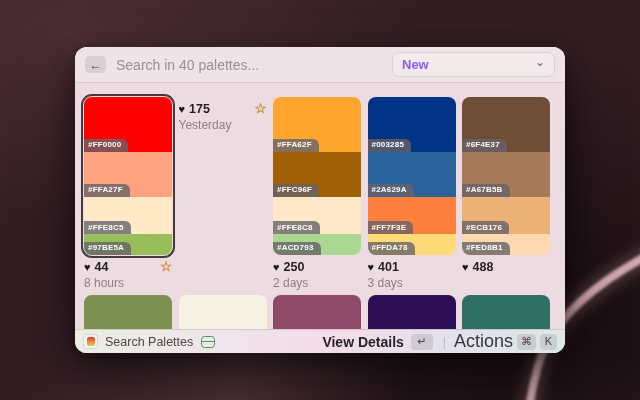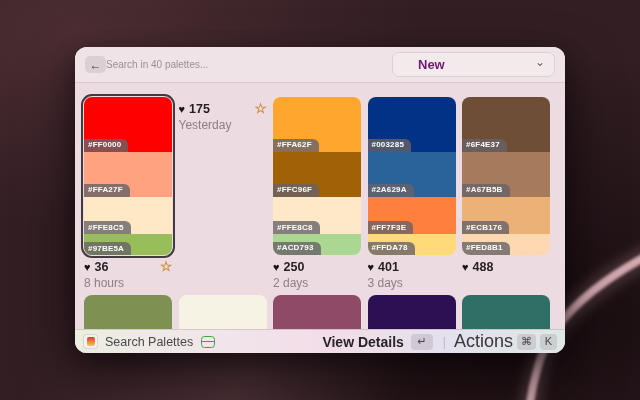--- a/index.html
+++ b/index.html
@@ -26,33 +26,33 @@
   .window { position:absolute; left:75px; top:47px; width:490px; height:306px;
     border-radius:12px; background:#EEE0E5; overflow:hidden;
     box-shadow:0 28px 55px rgba(8,3,5,0.55), 0 8px 22px rgba(8,3,5,0.40); }
 
   
   .header { height:36px; display:flex; align-items:center; padding:0 10px;
     background:#F0E3E7; border-bottom:1px solid rgba(70,45,55,0.13); }
   .back-btn { width:21px; height:17px; border-radius:5px; background:#DBCFD3;
     display:flex; align-items:center; justify-content:center;
     color:#3E383C; font-size:12px; font-weight:bold; line-height:1; cursor:default; }
-  .search-placeholder { font-size:10px; color:#9B8F95; }
+  .search-placeholder { margin-left:10px; font-size:14px; color:#9B8F95; }
   .dropdown { margin-left:auto; width:163px; height:25px; border-radius:7px;
     background:#F3EAEC; border:1px solid #DBD0D4; display:flex; align-items:center;
     padding:0 9px; }
-  .dropdown-value { font-size:13px; font-weight:600; color:#701a75;margin-left:16px; }
+  .dropdown-value { font-size:13px; font-weight:600; color:#8b5cf6; }
   .dropdown-chevron { margin-left:auto; color:#6E6569; font-size:12px; line-height:0.4; transform:translateY(-2px); }
 
   
   .main { position:relative; height:270px; background:#ECDBE0; padding:14px 9px 0; overflow:hidden; }
   .row1 { display:flex; gap:6.5px; }
   .tile-col { width:88px; flex:0 0 88px; }
   .tile { height:158px; border-radius:8px; overflow:hidden; display:flex; flex-direction:column; }
-  .tile.selected { outline:2px solid #423A40; outline-offset:1.5px;justify-content:flex-end; }
+  .tile.selected { outline:2px solid #423A40; outline-offset:1.5px; }
   .stripe { position:relative; }
   .stripe:nth-child(1){ height:34.5%; } .stripe:nth-child(2){ height:28.5%; }
   .stripe:nth-child(3){ height:24%; }  .stripe:nth-child(4){ height:13%; }
   .hex-badge { position:absolute; left:0; bottom:0; background:rgba(104,99,102,0.80);
     color:#FFFFFF; font-size:8px; font-weight:bold; letter-spacing:0.2px;
     padding:2.5px 7px 2.5px 4px; border-radius:0 6px 0 0; line-height:1; white-space:nowrap; }
   .meta { margin-top:5px; display:flex; align-items:center; height:14px; }
   .heart-icon { font-size:11px; color:#17130F; line-height:1; }
   .like-count { margin-left:4px; font-size:12.5px; font-weight:600; color:#241F22; }
   .star-icon { margin-left:auto; font-size:13.5px; color:#CE8B3E; line-height:1; font-weight:bold; }
@@ -118,21 +118,21 @@
             </div>
             <div class="stripe" style="background: rgb(255, 232, 197);">
               <span class="hex-badge">#FFE8C5</span>
             </div>
             <div class="stripe" style="background: rgb(151, 190, 90);">
               <span class="hex-badge">#97BE5A</span>
             </div>
           </div>
           <div class="meta">
             <span class="heart-icon">♥</span>
-            <span class="like-count">36</span>
+            <span class="like-count">44</span>
             <span class="star-icon">☆</span>
           </div>
           <div class="time-label">8 hours</div>
         </div>
         <div class="tile-col">
           <div class="meta">
             <span class="heart-icon">♥</span>
             <span class="like-count">175</span>
             <span class="star-icon">☆</span>
           </div>

